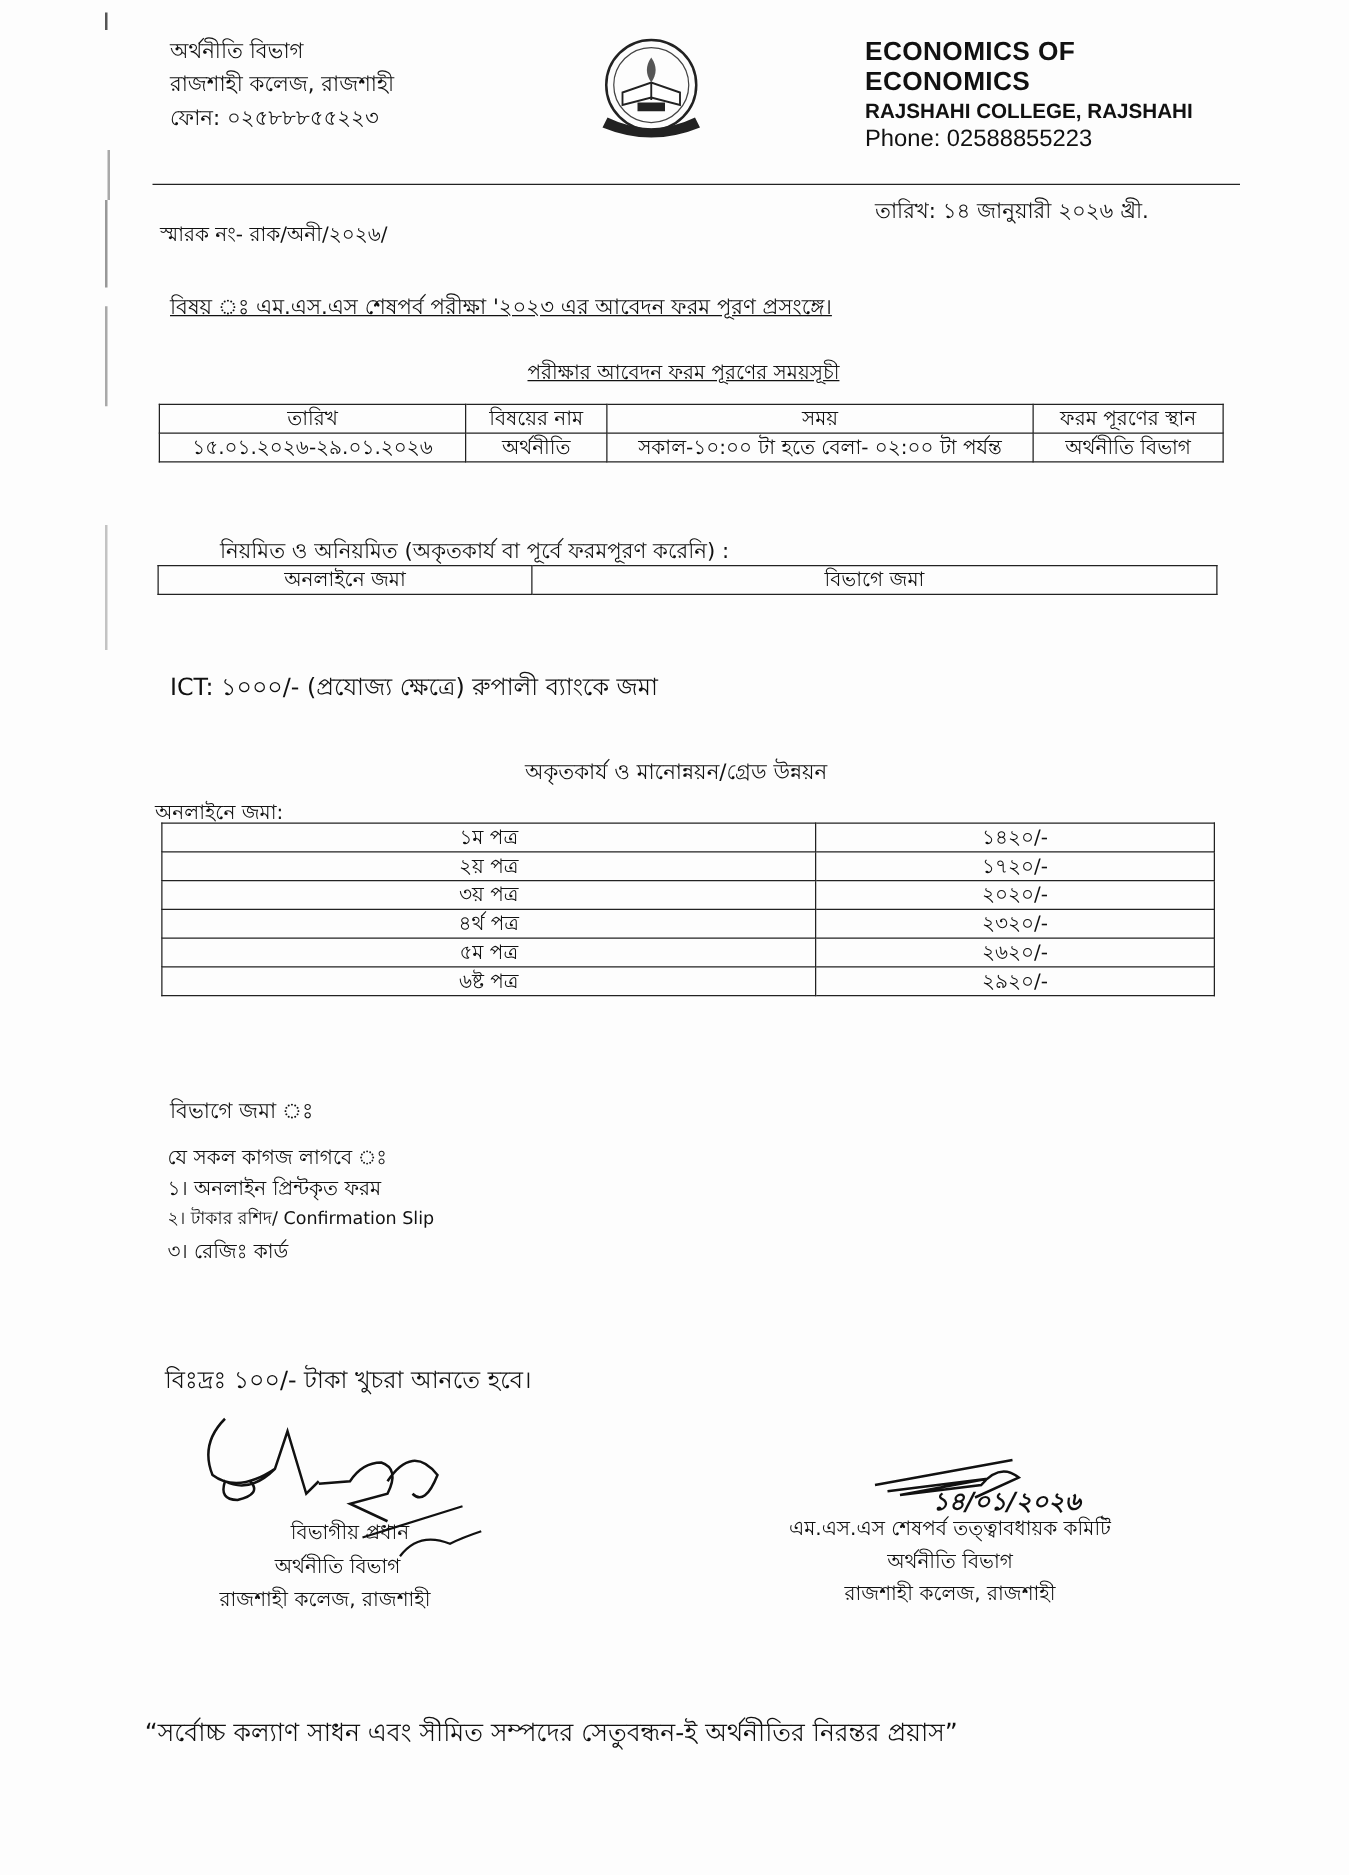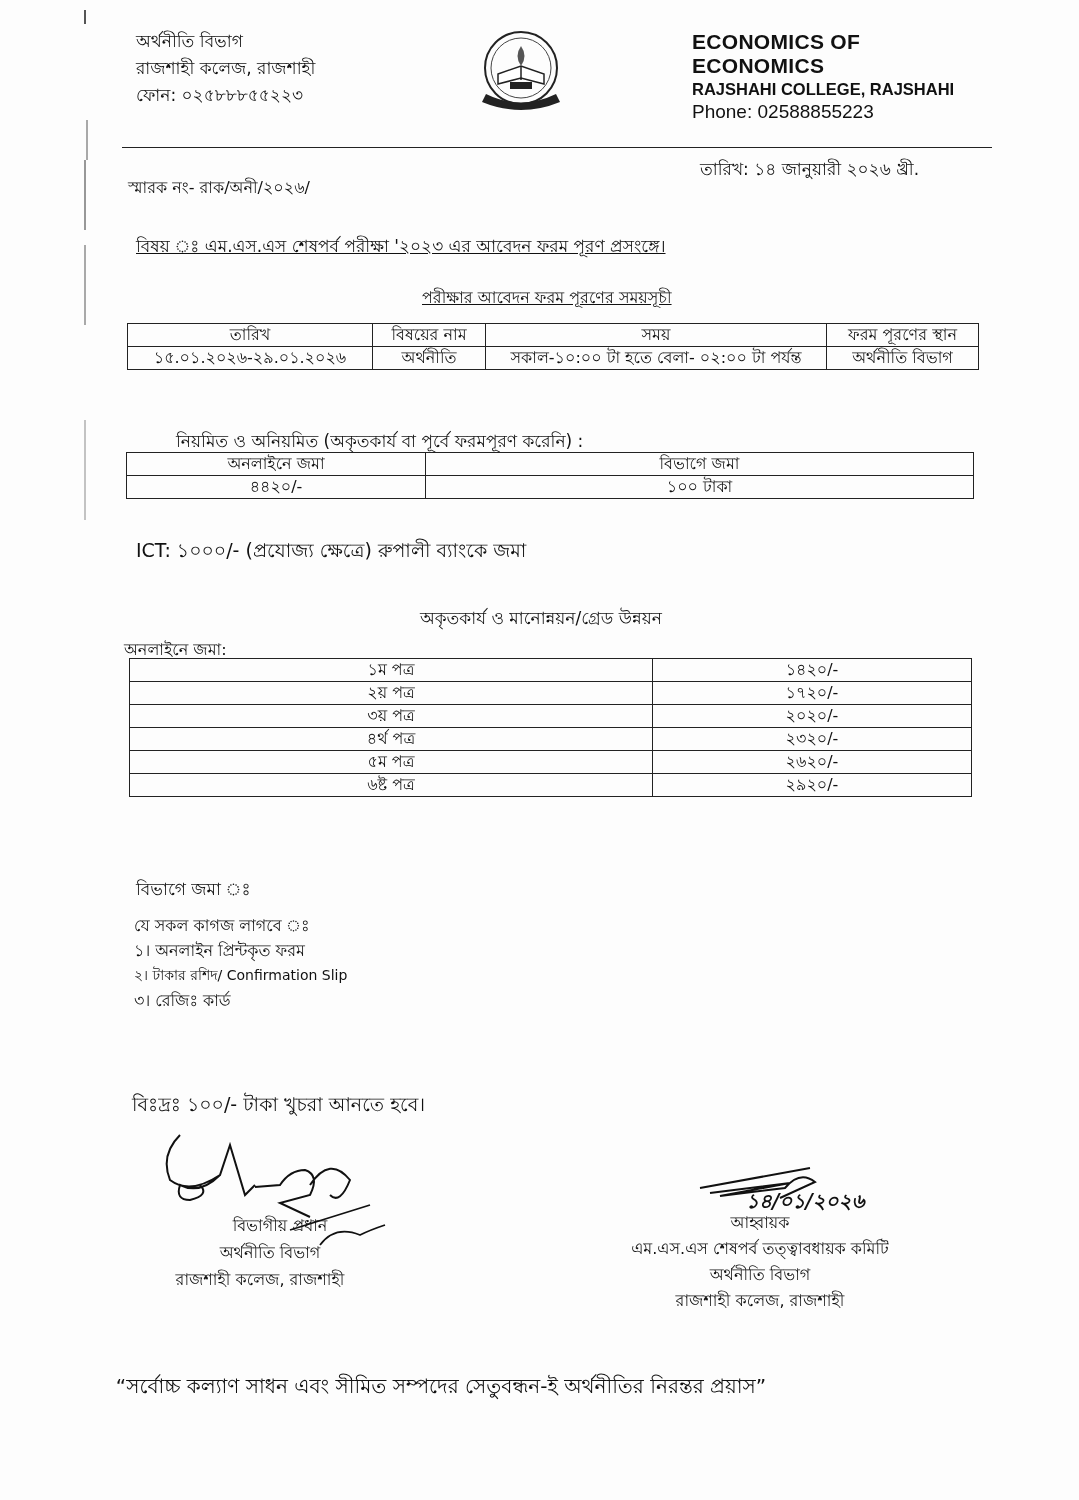--- a/index.html
+++ b/index.html
@@ -79,24 +79,20 @@
 </tbody>
   </table>
 
 <div class="abs bn" style="left:136px;top:428px;font-size:17px;margin-left:40px;">নিয়মিত ও অনিয়মিত (অকৃতকার্য বা পূর্বে ফরমপূরণ করেনি) :</div>
 <table style="left:126px;top:452px;width:848px;">
   <tbody>
       <tr>
     <th style="width:298px">অনলাইনে জমা</th>
     <th>বিভাগে জমা</th>
   </tr>
-  <tr>
-    <td>৪৪২০/-</td>
-    <td>১০০ টাকা</td>
-  </tr>
 </tbody>
   </table>
 
 <div class="abs bn" style="left:136px;top:537px;font-size:19px;">ICT: ১০০০/- (প্রযোজ্য ক্ষেত্রে) রুপালী ব্যাংকে জমা</div>
 
 <div class="abs bn" style="left:420px;top:605px;font-size:17px;">অকৃতকার্য ও মানোন্নয়ন/গ্রেড উন্নয়ন</div>
 <div class="abs bn" style="left:124px;top:636px;font-size:16px;">অনলাইনে জমা:</div>
 <table id="imp-table" style="left:129px;top:658px;width:843px;">
   <tbody id="imp-body">
       <tr>
@@ -146,19 +142,18 @@
   <div style="padding-left:40px">বিভাগীয় প্রধান</div>
   <div style="padding-left:20px">অর্থনীতি বিভাগ</div>
   <div>রাজশাহী কলেজ, রাজশাহী</div>
 </div>
 
 <svg class="sig" style="left:690px;top:1158px;" width="220" height="60">
   <path d="M10 30 L120 10 M20 35 L100 25 L30 38 L95 30 Q110 12 125 24 L90 40" fill="none" stroke="#111" stroke-width="2"></path>
 </svg>
 <div class="abs" style="left:746px;top:1186px;font-family:'DejaVu Serif', serif;font-style:italic;font-size:20px;font-weight:bold;">১৪/০১/২০২৬</div>
 <div class="abs bn" style="left:600px;top:1210px;width:320px;font-size:16px;line-height:26px;text-align:center;">
-  <div>আহ্বায়ক</div>
   <div>এম.এস.এস শেষপর্ব তত্ত্বাবধায়ক কমিটি</div>
   <div>অর্থনীতি বিভাগ</div>
   <div>রাজশাহী কলেজ, রাজশাহী</div>
 </div>
 
 <div class="abs bn" style="left:0;width:882px;text-align:center;top:1373px;font-size:20px;">“সর্বোচ্চ কল্যাণ সাধন এবং সীমিত সম্পদের সেতুবন্ধন-ই অর্থনীতির নিরন্তর প্রয়াস”</div>
 
 </body></html>

